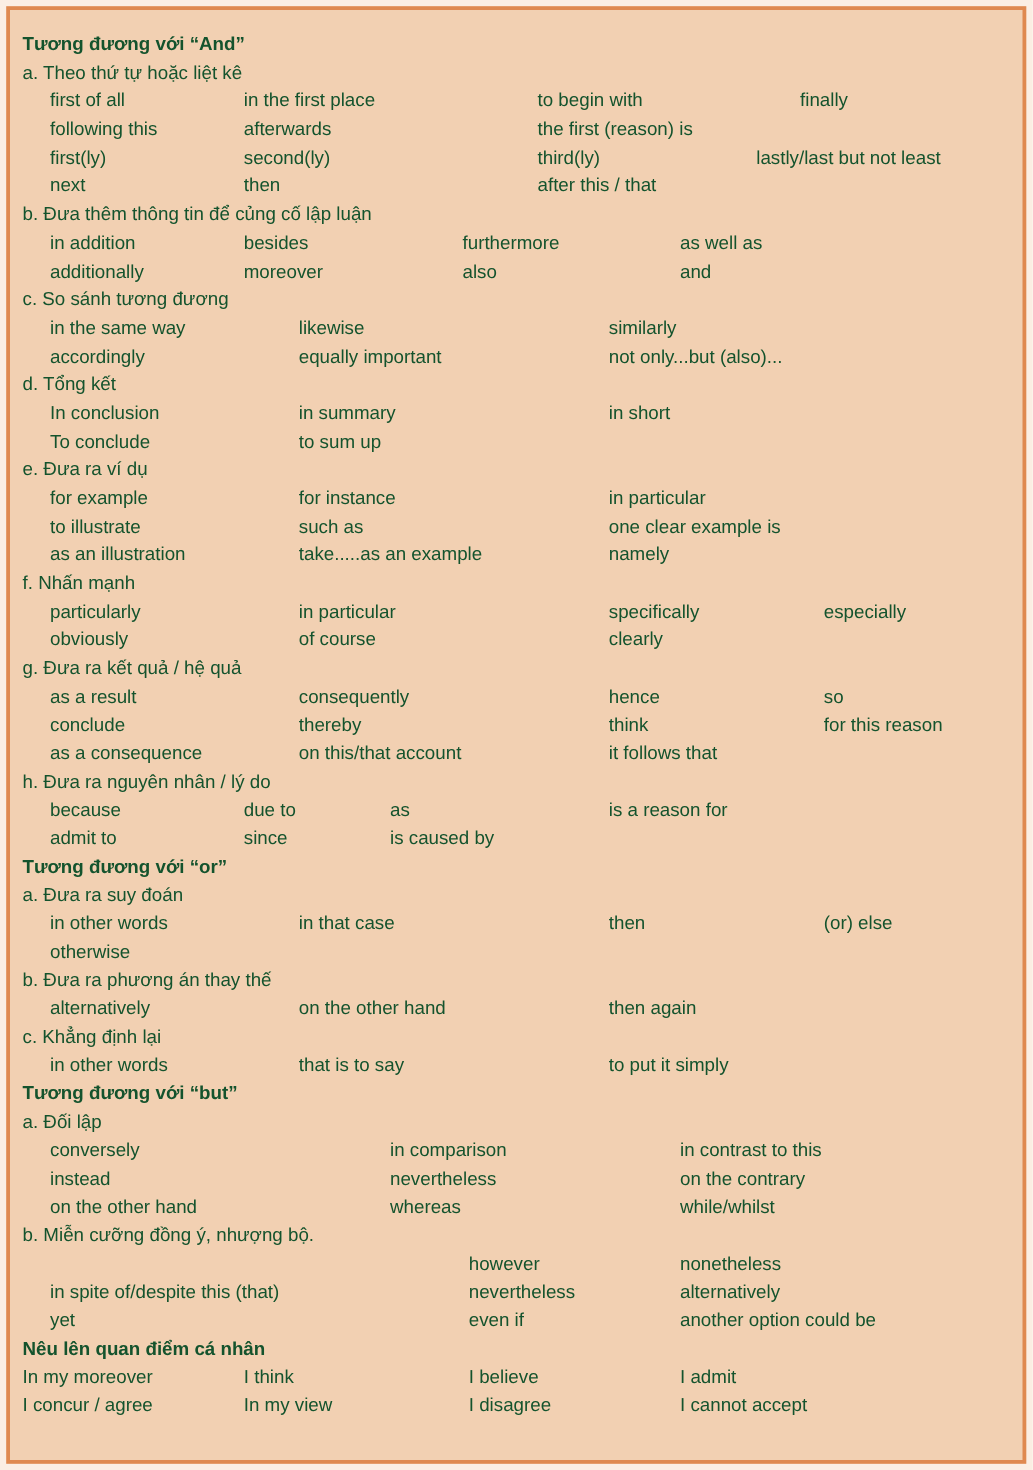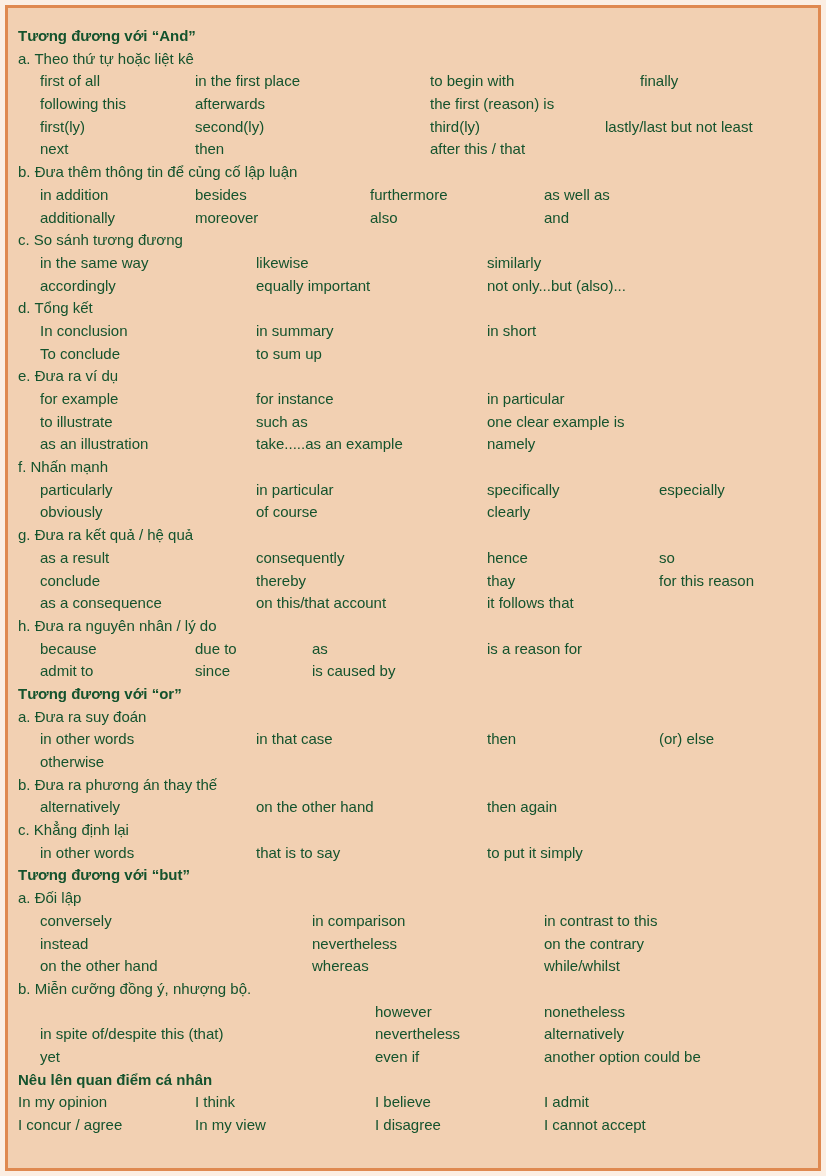--- a/index.html
+++ b/index.html
@@ -27,21 +27,21 @@
     height:22.7px;
     font-size:15px;
     line-height:22.7px;
     white-space:nowrap;
   }
   .line span,.line b{position:absolute;white-space:nowrap;}
   b{font-weight:700;}
   .x18{left:10px}
   .x40{left:32px}
   .x195{left:187px}
-  .x253{left:248px}
+  .x253{left:231px}
   .x310{left:304px}
   .x370{left:362px}
   .x375{left:367px}
   .x430{left:422px}
   .x487{left:479px}
   .x545{left:536px}
   .x605{left:597px}
   .x640{left:632px}
   .x660{left:651px}
 </style>
@@ -164,21 +164,21 @@
         </div>
       <div class="line">
         <span class="x40">as a result</span>
         <span class="x253">consequently</span>
         <span class="x487">hence</span>
         <span class="x660">so</span>
       </div>
       <div class="line">
         <span class="x40">conclude</span>
         <span class="x253">thereby</span>
-        <span class="x487">thay</span>
+        <span class="x487">think</span>
         <span class="x660">for this reason</span>
       </div>
       <div class="line">
         <span class="x40">as a consequence</span>
         <span class="x253">on this/that account</span>
         <span class="x487">it follows that</span>
       </div>
 
       <div class="line">
           <span class="x18">h. Đưa ra nguyên nhân / lý do</span>
@@ -268,21 +268,21 @@
       <div class="line">
         <span class="x40">yet</span>
         <span class="x375">even if</span>
         <span class="x545">another option could be</span>
       </div>
 
       <div class="line">
           <b class="x18">Nêu lên quan điểm cá nhân</b>
         </div>
       <div class="line">
-        <span class="x18">In my opinion</span>
+        <span class="x18">In my moreover</span>
         <span class="x195">I think</span>
         <span class="x375">I believe</span>
         <span class="x545">I admit</span>
       </div>
       <div class="line">
         <span class="x18">I concur / agree</span>
         <span class="x195">In my view</span>
         <span class="x375">I disagree</span>
         <span class="x545">I cannot accept</span>
       </div>

